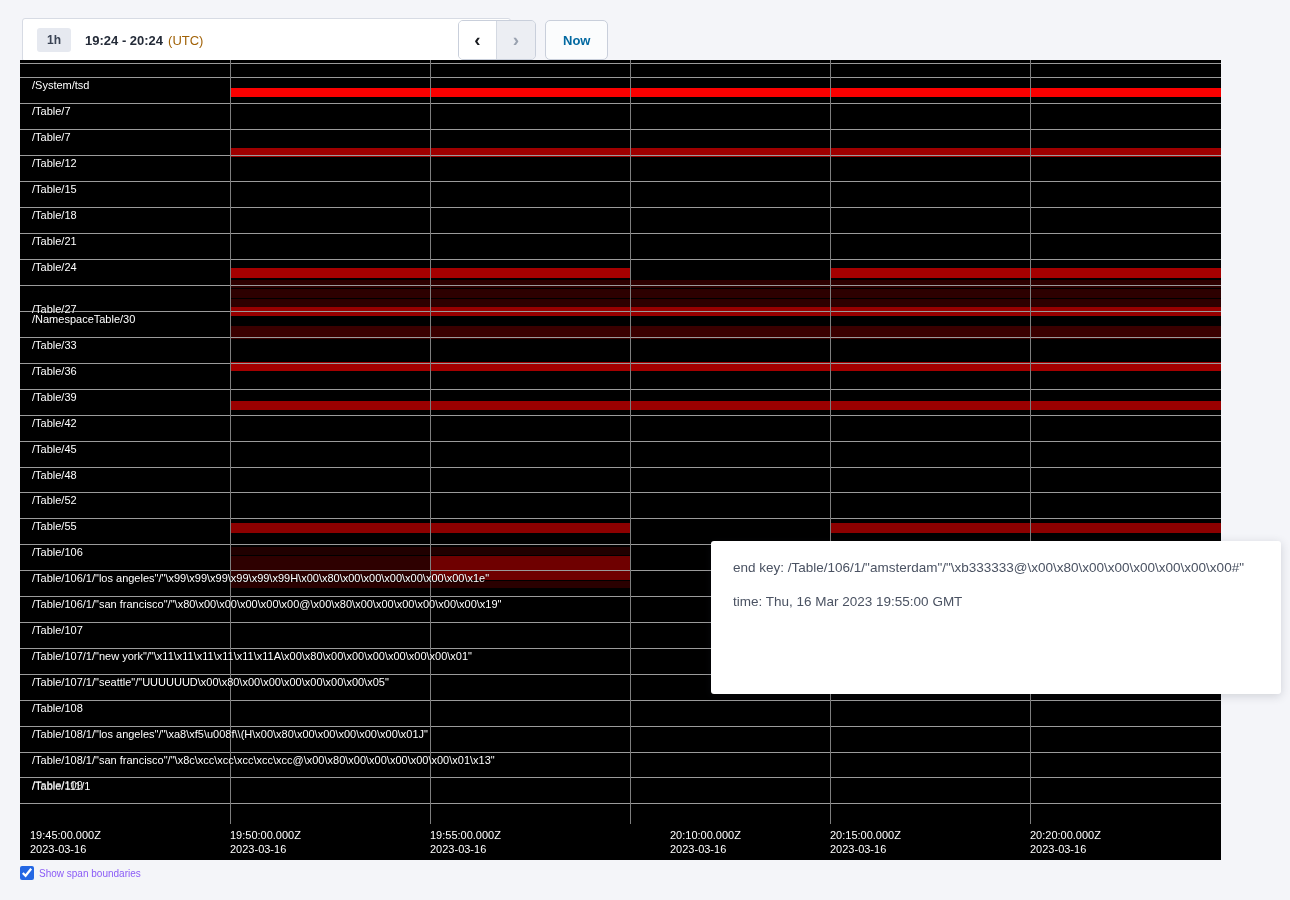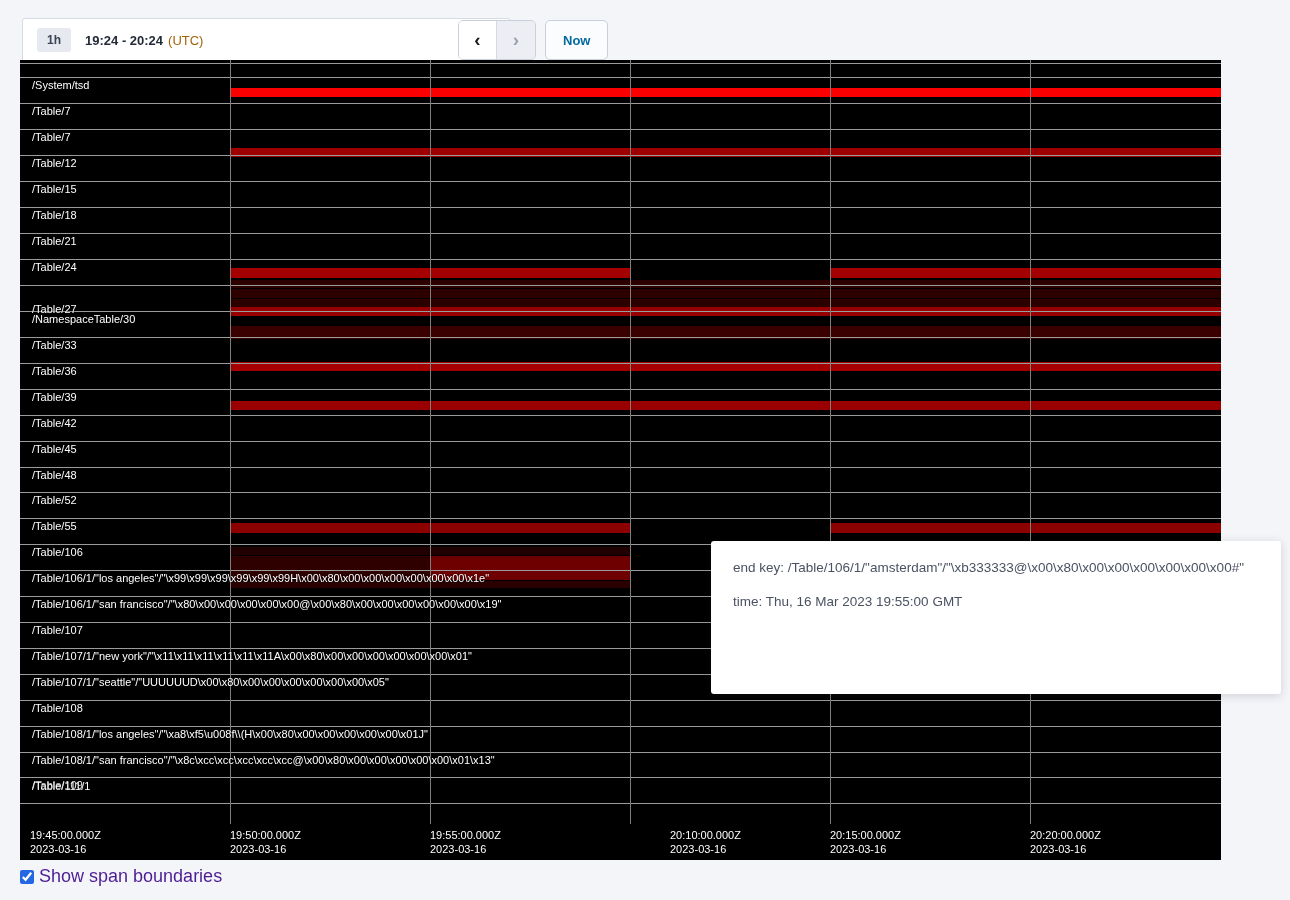--- a/index.html
+++ b/index.html
@@ -58,21 +58,21 @@
   
   .tooltip {
     position:absolute; left:711px; top:541px; width:570px; height:153px;
     background:#fff; border-radius:3px; box-shadow:0 2px 10px rgba(40,45,60,.18);
     padding:10px 22px; z-index:10;
   }
   .tooltip-line { font-size:13.5px; color:#4a5262; line-height:34px; white-space:nowrap; }
   
   .checkbox-row { position:absolute; left:20px; top:866px; display:flex; align-items:center; }
   .checkbox-row input { width:14px; height:14px; accent-color:#2467e3; cursor:pointer; }
-  .checkbox-row label { font-size:18px; color:#4c1d95; margin-left:5px; cursor:pointer; }
+  .checkbox-row label { font-size:10px; color:#8b5cf6; margin-left:5px; cursor:pointer; }
 </style>
 </head>
 <body>
 
 <div class="toolbar">
   <div class="time-select">
     <span class="time-badge">1h</span>
     <span class="time-range">19:24 - 20:24</span>
     <span class="time-suffix">(UTC)</span>
     <span class="chevron-down">⌄</span>

